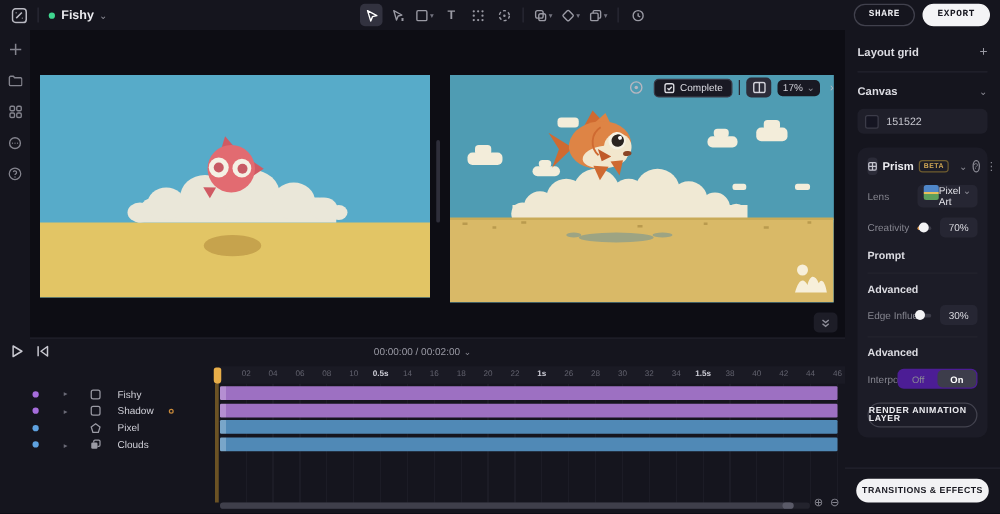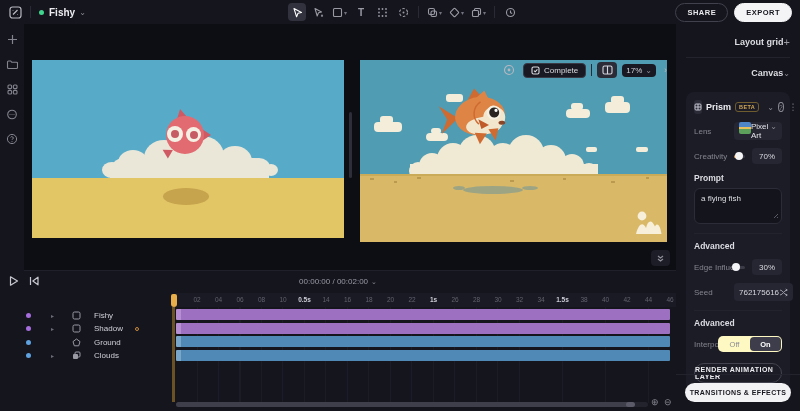--- a/index.html
+++ b/index.html
@@ -15,21 +15,21 @@
   .logo-box { width:14px; height:14px; display:flex; align-items:center; justify-content:center; color:#b9b9c2; }
   .v-sep { width:1px; height:12px; background:#2a2a36; margin:0 8px; }
   .proj-dot { width:5px; height:5px; border-radius:50%; background:#3fd68f; margin-right:5px; }
   .proj-name { font-size:10px; font-weight:bold; color:#ececf0; }
   .proj-chev { font-size:8px; color:#8a8a94; margin-left:4px; }
   .tools { position:absolute; left:288px; top:0; height:24px; display:flex; align-items:center; gap:3px; }
   .tool-btn { height:18px; min-width:18px; padding:0 2px; border-radius:4px; display:flex; align-items:center; justify-content:center; color:#9a9aa4; }
   .tool-btn.active { background:#32323f; color:#ffffff; }
   .tool-btn svg { display:block; }
   .tool-chev { font-size:6px; color:#72727e; margin-left:1px; }
-  .topbar-right { margin-left:auto; display:flex; align-items:center; gap:6px; }
+  .topbar-right { margin-left:auto; display:flex; align-items:center; gap:6px;font-family:Liberation Mono, monospace; }
   .pill { border-radius:999px; font-size:7.5px; font-weight:bold; letter-spacing:.5px; padding:4px 11px; }
   .pill.ghost { border:1px solid #41414d; color:#e8e8ec; background:transparent; }
   .pill.solid { background:#f4f4f6; color:#16161f; border:1px solid #f4f4f6; }
   
   .sidebar { position:absolute; left:0; top:24px; width:24px; height:248px; background:#15151e;
     display:flex; flex-direction:column; align-items:center; padding-top:8px; gap:11px; z-index:20; }
   .side-icon { width:14px; height:14px; display:flex; align-items:center; justify-content:center; color:#84848e; }
   
   .canvas { position:absolute; left:24px; top:24px; width:652px; height:246px; background:#0d0d14; }
   .canvas-controls { position:absolute; top:4px; right:6px; display:flex; align-items:center; gap:5px; z-index:5;margin-top:34px; }
@@ -63,21 +63,21 @@
   .watermark { position:absolute; right:5px; bottom:6px; display:flex; align-items:center; gap:6px; color:#f7efda; }
   .wm-texts { display:flex; flex-direction:column; line-height:1.05; }
   .wm-domain { font-size:11px; font-weight:bold; letter-spacing:1px; }
   .wm-cn { font-size:15px; font-weight:bold; }
   .split-handle { position:absolute; left:325px; top:88px; width:3px; height:66px; background:#2e2e3a; border-radius:2px; }
   .collapse-btn { position:absolute; right:6px; bottom:4px; width:19px; height:16px; border-radius:4px; background:#1d1d27;
     display:flex; align-items:center; justify-content:center; color:#8f8f9a; }
   
   .rpanel { position:absolute; left:676px; top:24px; width:124px; bottom:0; background:#15151e; z-index:25; }
   .rp-inner { padding:10px 10px 0 10px; }
-  .rp-row { display:flex; align-items:center; justify-content:flex-end; height:16px; }
+  .rp-row { display:flex; align-items:center; justify-content:space-between; height:16px; }
   .rp-label { font-size:9px; font-weight:bold; color:#dcdce2; }
   .rp-plus { font-size:11px; color:#9a9aa4; }
   .rp-chev { font-size:8px; color:#8a8a94; }
   .rp-div { height:1px; background:#23232e; margin:7px 0; }
   .color-row { margin-top:6px; height:20px; background:#1f1f2a; border-radius:5px; display:flex; align-items:center; gap:6px; padding:0 6px; }
   .swatch { width:11px; height:11px; background:#151522; border:1px solid #3c3c49; border-radius:2px; }
   .swatch-val { font-size:8.5px; color:#c6c6ce; }
   .prism-card { margin-top:11px; background:#1c1c27; border-radius:8px; padding:8px; }
   .prism-head { display:flex; align-items:center; gap:4px; }
   .prism-iconbox { width:14px; height:14px; background:#2b2b38; border-radius:3px; display:flex; align-items:center; justify-content:center; color:#c5c5cf; }
@@ -95,21 +95,21 @@
   .slider { flex:1; height:3px; background:#3b3b47; border-radius:2px; position:relative; margin-right:7px; }
   .slider .fill { position:absolute; left:0; top:0; bottom:0; background:#e09440; border-radius:2px; }
   .slider .knob { position:absolute; top:-2.5px; width:8px; height:8px; background:#f4f4f6; border-radius:50%; }
   .value-box { width:30px; height:16px; background:#262633; border-radius:4px; font-size:8px; color:#d9d9df;
     display:flex; align-items:center; justify-content:center; flex:none; }
   .section-label { margin-top:9px; font-size:8.5px; font-weight:bold; color:#dcdce2; }
   .prompt-box { position:relative; margin-top:5px; height:36px; background:#14141d; border:1px solid #2c2c38; border-radius:6px; padding:5px 6px; font-size:8px; color:#dfdfe5; }
   .resize-corner { position:absolute; right:2px; bottom:2px; color:#5a5a66; }
   .seed-input { flex:1; height:18px; background:#262633; border-radius:4px; display:flex; align-items:center; padding:0 5px; }
   .seed-val { flex:1; font-size:8px; color:#d5d5dc; }
-  .seg { display:flex; background:#fef9c3; border-radius:5px; padding:1px; }
+  .seg { display:flex; background:#4c1d95; border-radius:5px; padding:1px; }
   .seg-btn { width:31px; height:14px; border-radius:4px; font-size:7.5px; color:#8b8b95; display:flex; align-items:center; justify-content:center; }
   .seg-btn.active { background:#3d3d4b; color:#ffffff; font-weight:bold; }
   .render-btn { margin-top:11px; height:20px; border:1px solid #43434f; border-radius:999px; background:transparent;
     font-size:7px; font-weight:bold; letter-spacing:.5px; color:#ededf1; display:flex; align-items:center; justify-content:center; }
   .rp-footer { position:absolute; left:0; right:0; bottom:0; border-top:1px solid #23232e; padding:8px 9px 9px 9px; }
   .transitions-btn { height:19px; background:#f2f2f4; border-radius:999px; color:#17171f; font-size:7px; font-weight:bold;
     letter-spacing:.4px; display:flex; align-items:center; justify-content:center; }
   
   .timeline { position:absolute; left:0; top:270px; width:676px; bottom:0; background:#15151e; border-top:1px solid #20202b; }
   .transport { position:absolute; left:8px; top:4px; display:flex; align-items:center; gap:9px; color:#c8c8d0; }
@@ -409,20 +409,24 @@
     <div class="rp-inner">
       <div class="rp-row">
         <span class="rp-label">Layout grid</span>
         <span class="rp-plus">+</span>
       </div>
       <div class="rp-div"></div>
       <div class="rp-row">
         <span class="rp-label">Canvas</span>
         <span class="rp-chev">⌄</span>
       </div>
+      <div class="color-row">
+        <span class="swatch"></span>
+        <span class="swatch-val">151522</span>
+      </div>
 
       <div class="prism-card">
         <div class="prism-head">
           <span class="prism-iconbox">
             <svg width="8" height="8" viewBox="0 0 8 8" fill="none" stroke="currentColor" stroke-width="1">
                 <rect x="1" y="1" width="6" height="6" rx="1"></rect>
                 <path d="M1 4 H7 M4 1 V7"></path>
               </svg>
           </span>
           <span class="prism-title">Prism</span>
@@ -445,50 +449,33 @@
         <div class="field">
           <span class="field-label">Creativity</span>
           <span class="slider">
             <span class="fill" style="width: 42%;"></span>
               <span class="knob" style="left: calc(42% - 4px);"></span>
           </span>
           <span class="value-box">70%</span>
         </div>
 
         <div class="section-label">Prompt</div>
-        <div class="prompt-box">
-          <span>a flying fish</span>
-          <span class="resize-corner">
-            <svg width="6" height="6" viewBox="0 0 6 6" stroke="currentColor" stroke-width="1">
-                <path d="M5 1 L1 5 M5 4 L4 5"></path>
-              </svg>
-          </span>
-        </div>
 
         <div class="rp-div" style="margin-top:9px;"></div>
         <div class="section-label" style="margin-top:0;">Advanced</div>
 
         <div class="field">
           <span class="field-label">Edge Influe...</span>
           <span class="slider">
             <span class="fill" style="width: 18%;"></span>
               <span class="knob" style="left: calc(18% - 4px);"></span>
           </span>
           <span class="value-box">30%</span>
         </div>
 
-        <div class="field">
-          <span class="field-label">Seed</span>
-          <span class="seed-input">
-            <span class="seed-val">762175616</span>
-            <svg width="9" height="9" viewBox="0 0 9 9" fill="none" stroke="#9a9aa4" stroke-width="1">
-                <path d="M1 2 C4 2 5 7 8 7 M1 7 C4 7 5 2 8 2 M6.7 1 L8.3 2 L6.7 3 M6.7 6 L8.3 7 L6.7 8"></path>
-              </svg>
-          </span>
-        </div>
 
         <div class="rp-div" style="margin-top:9px;"></div>
         <div class="section-label" style="margin-top:0;">Advanced</div>
 
         <div class="field">
           <span class="field-label" style="flex:1;width:auto;">Interpolation</span>
           <span class="seg">
             <span class="seg-btn">Off</span>
             <span class="seg-btn active">On</span>
           </span>
@@ -566,21 +553,21 @@
       <span class="keyframe-dot"></span>
     </div>
     <div class="layer-row" style="top:65px;">
       <span class="layer-dot" style="background: rgb(95, 162, 224);"></span>
       <span class="layer-chev" style="visibility: hidden;">▸</span>
       <span class="layer-icn">
           <svg width="9" height="9" viewBox="0 0 9 9" fill="none" stroke="currentColor" stroke-width="1">
             <polygon points="4.5,1 8,3.6 6.7,7.8 2.3,7.8 1,3.6"></polygon>
           </svg>
         </span>
-      <span class="layer-name">Ground</span>
+      <span class="layer-name">Pixel</span>
     </div>
     <div class="layer-row" style="top:78.5px;">
       <span class="layer-dot" style="background: rgb(95, 162, 224);"></span>
       <span class="layer-chev">▸</span>
       <span class="layer-icn">
           <svg width="9" height="9" viewBox="0 0 9 9" fill="none" stroke="currentColor" stroke-width="1">
             <path d="M3 3 V2 a1 1 0 0 1 1-1 h3 a1 1 0 0 1 1 1 v3 a1 1 0 0 1 -1 1 h-1"></path>
             <rect x="1" y="3" width="5" height="5" rx="1" fill="currentColor" stroke="none"></rect>
           </svg>
         </span>

